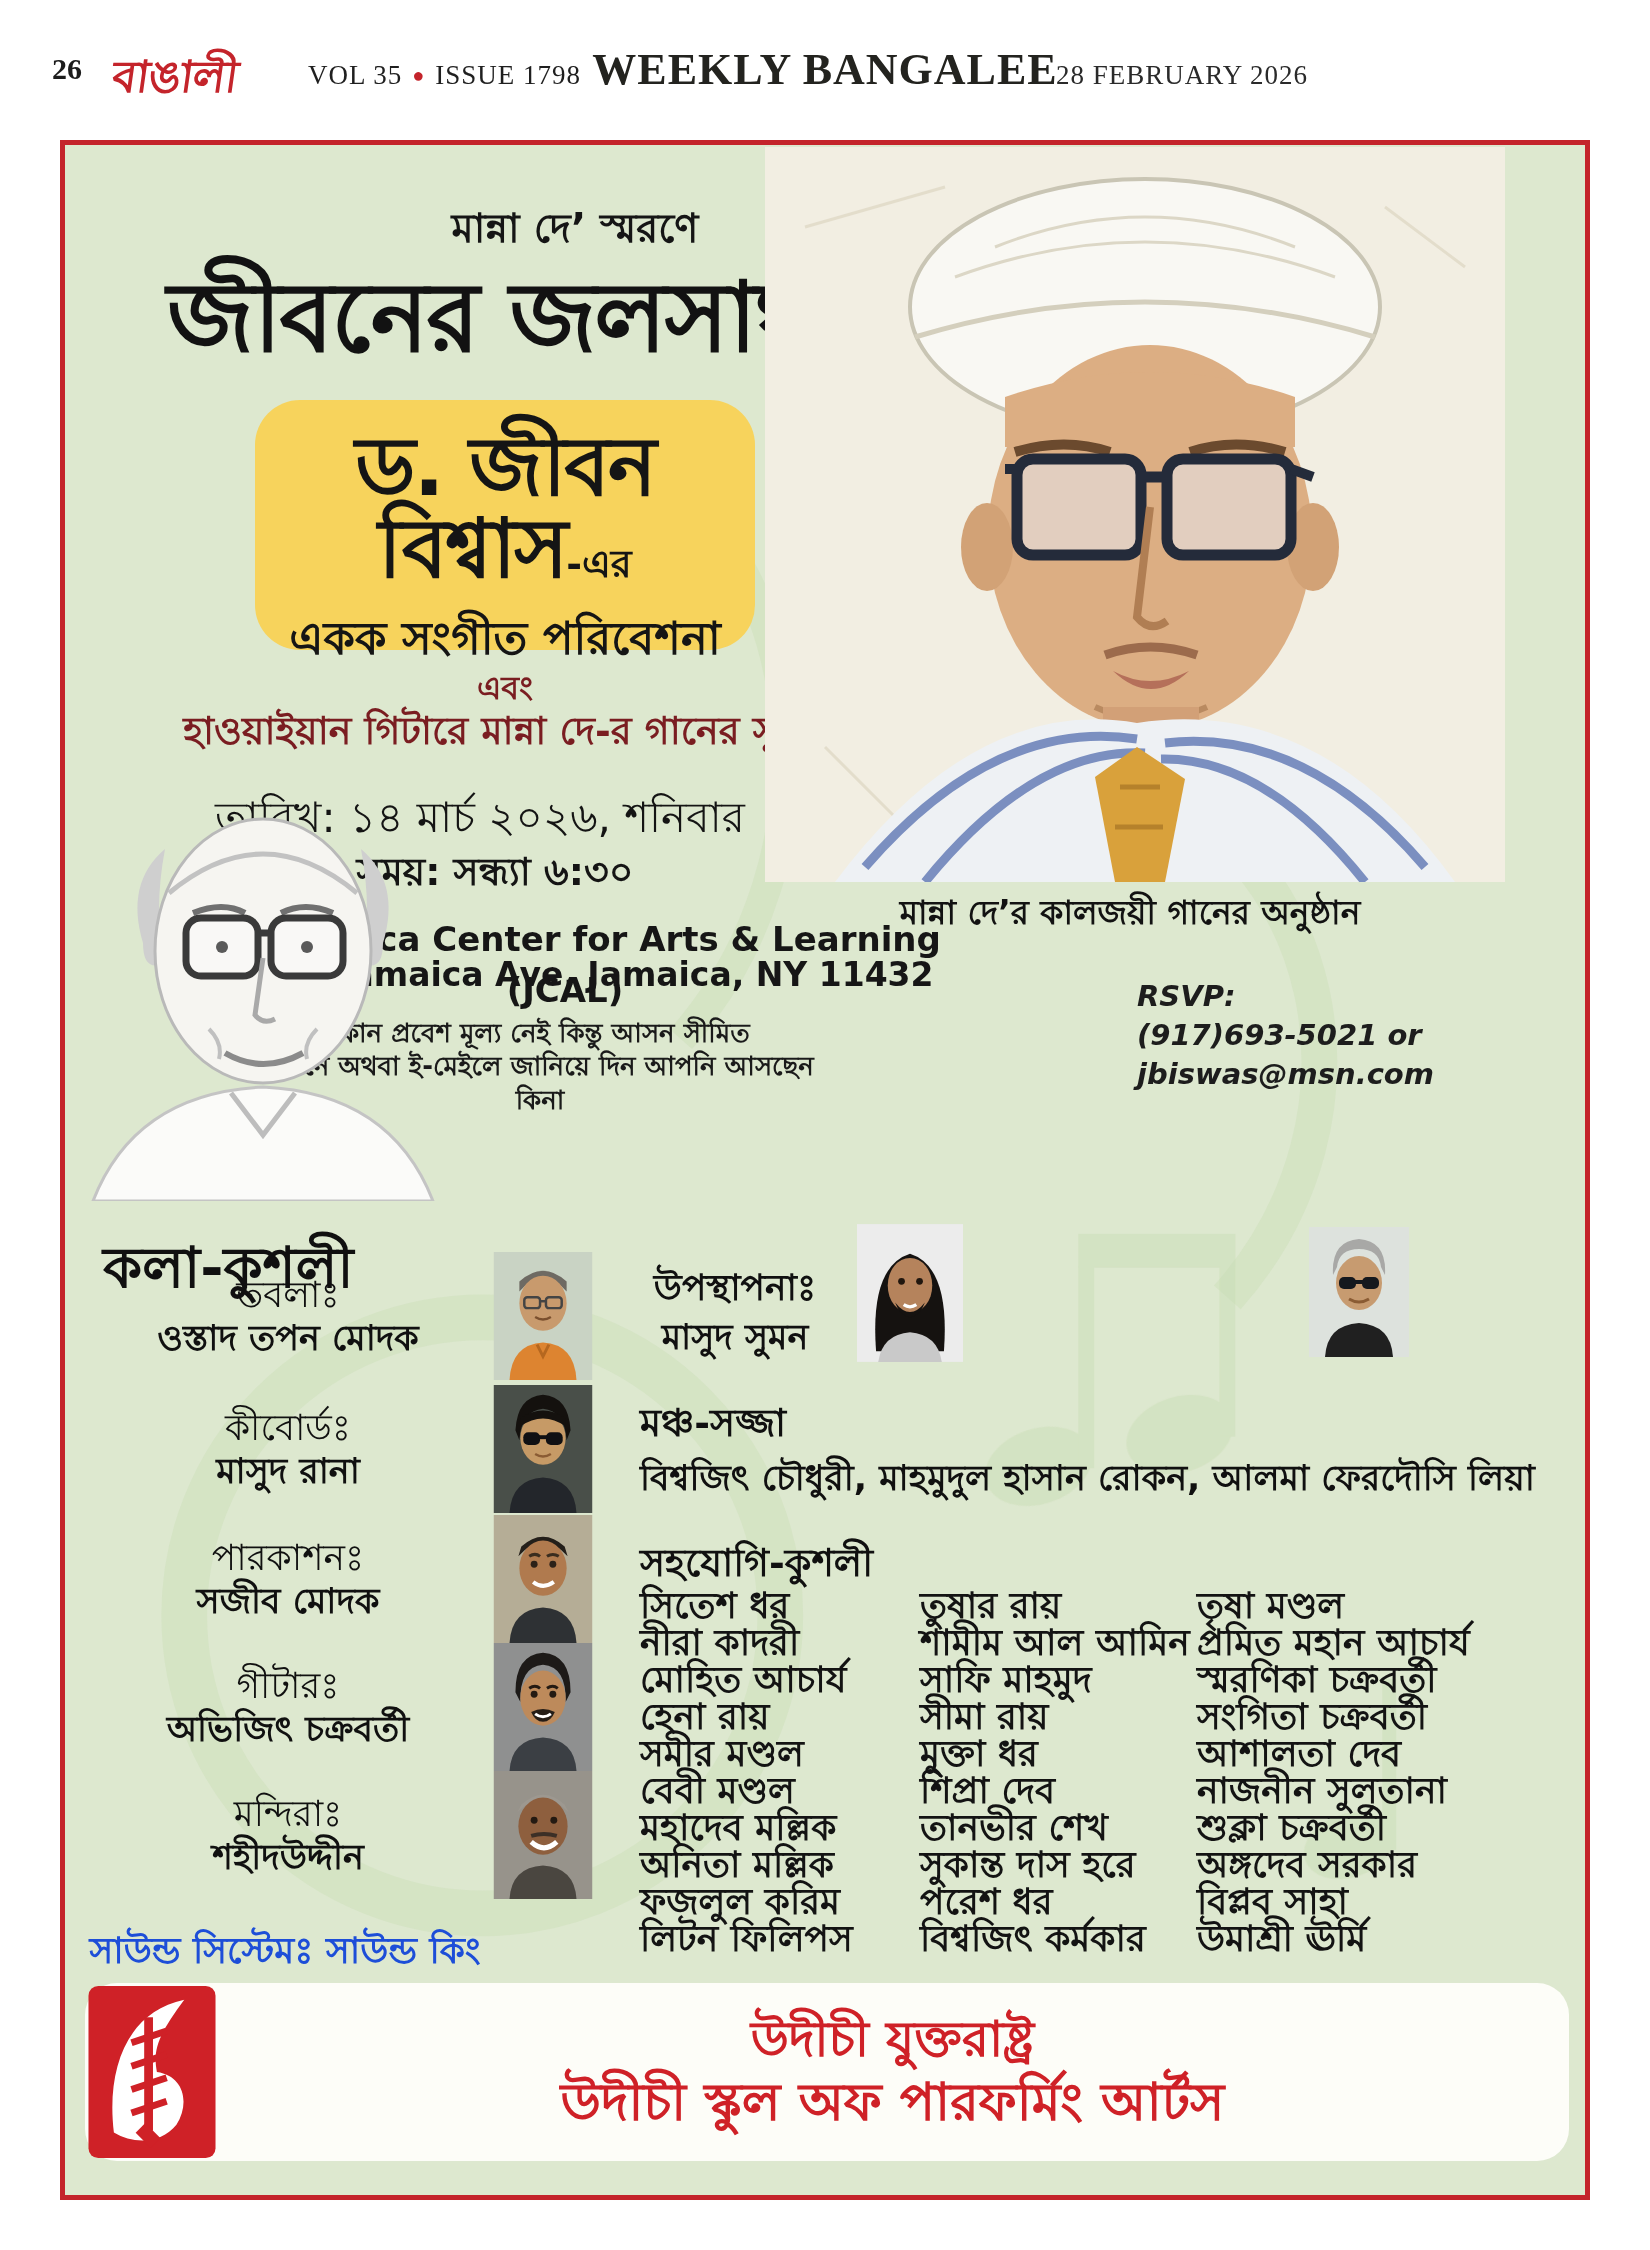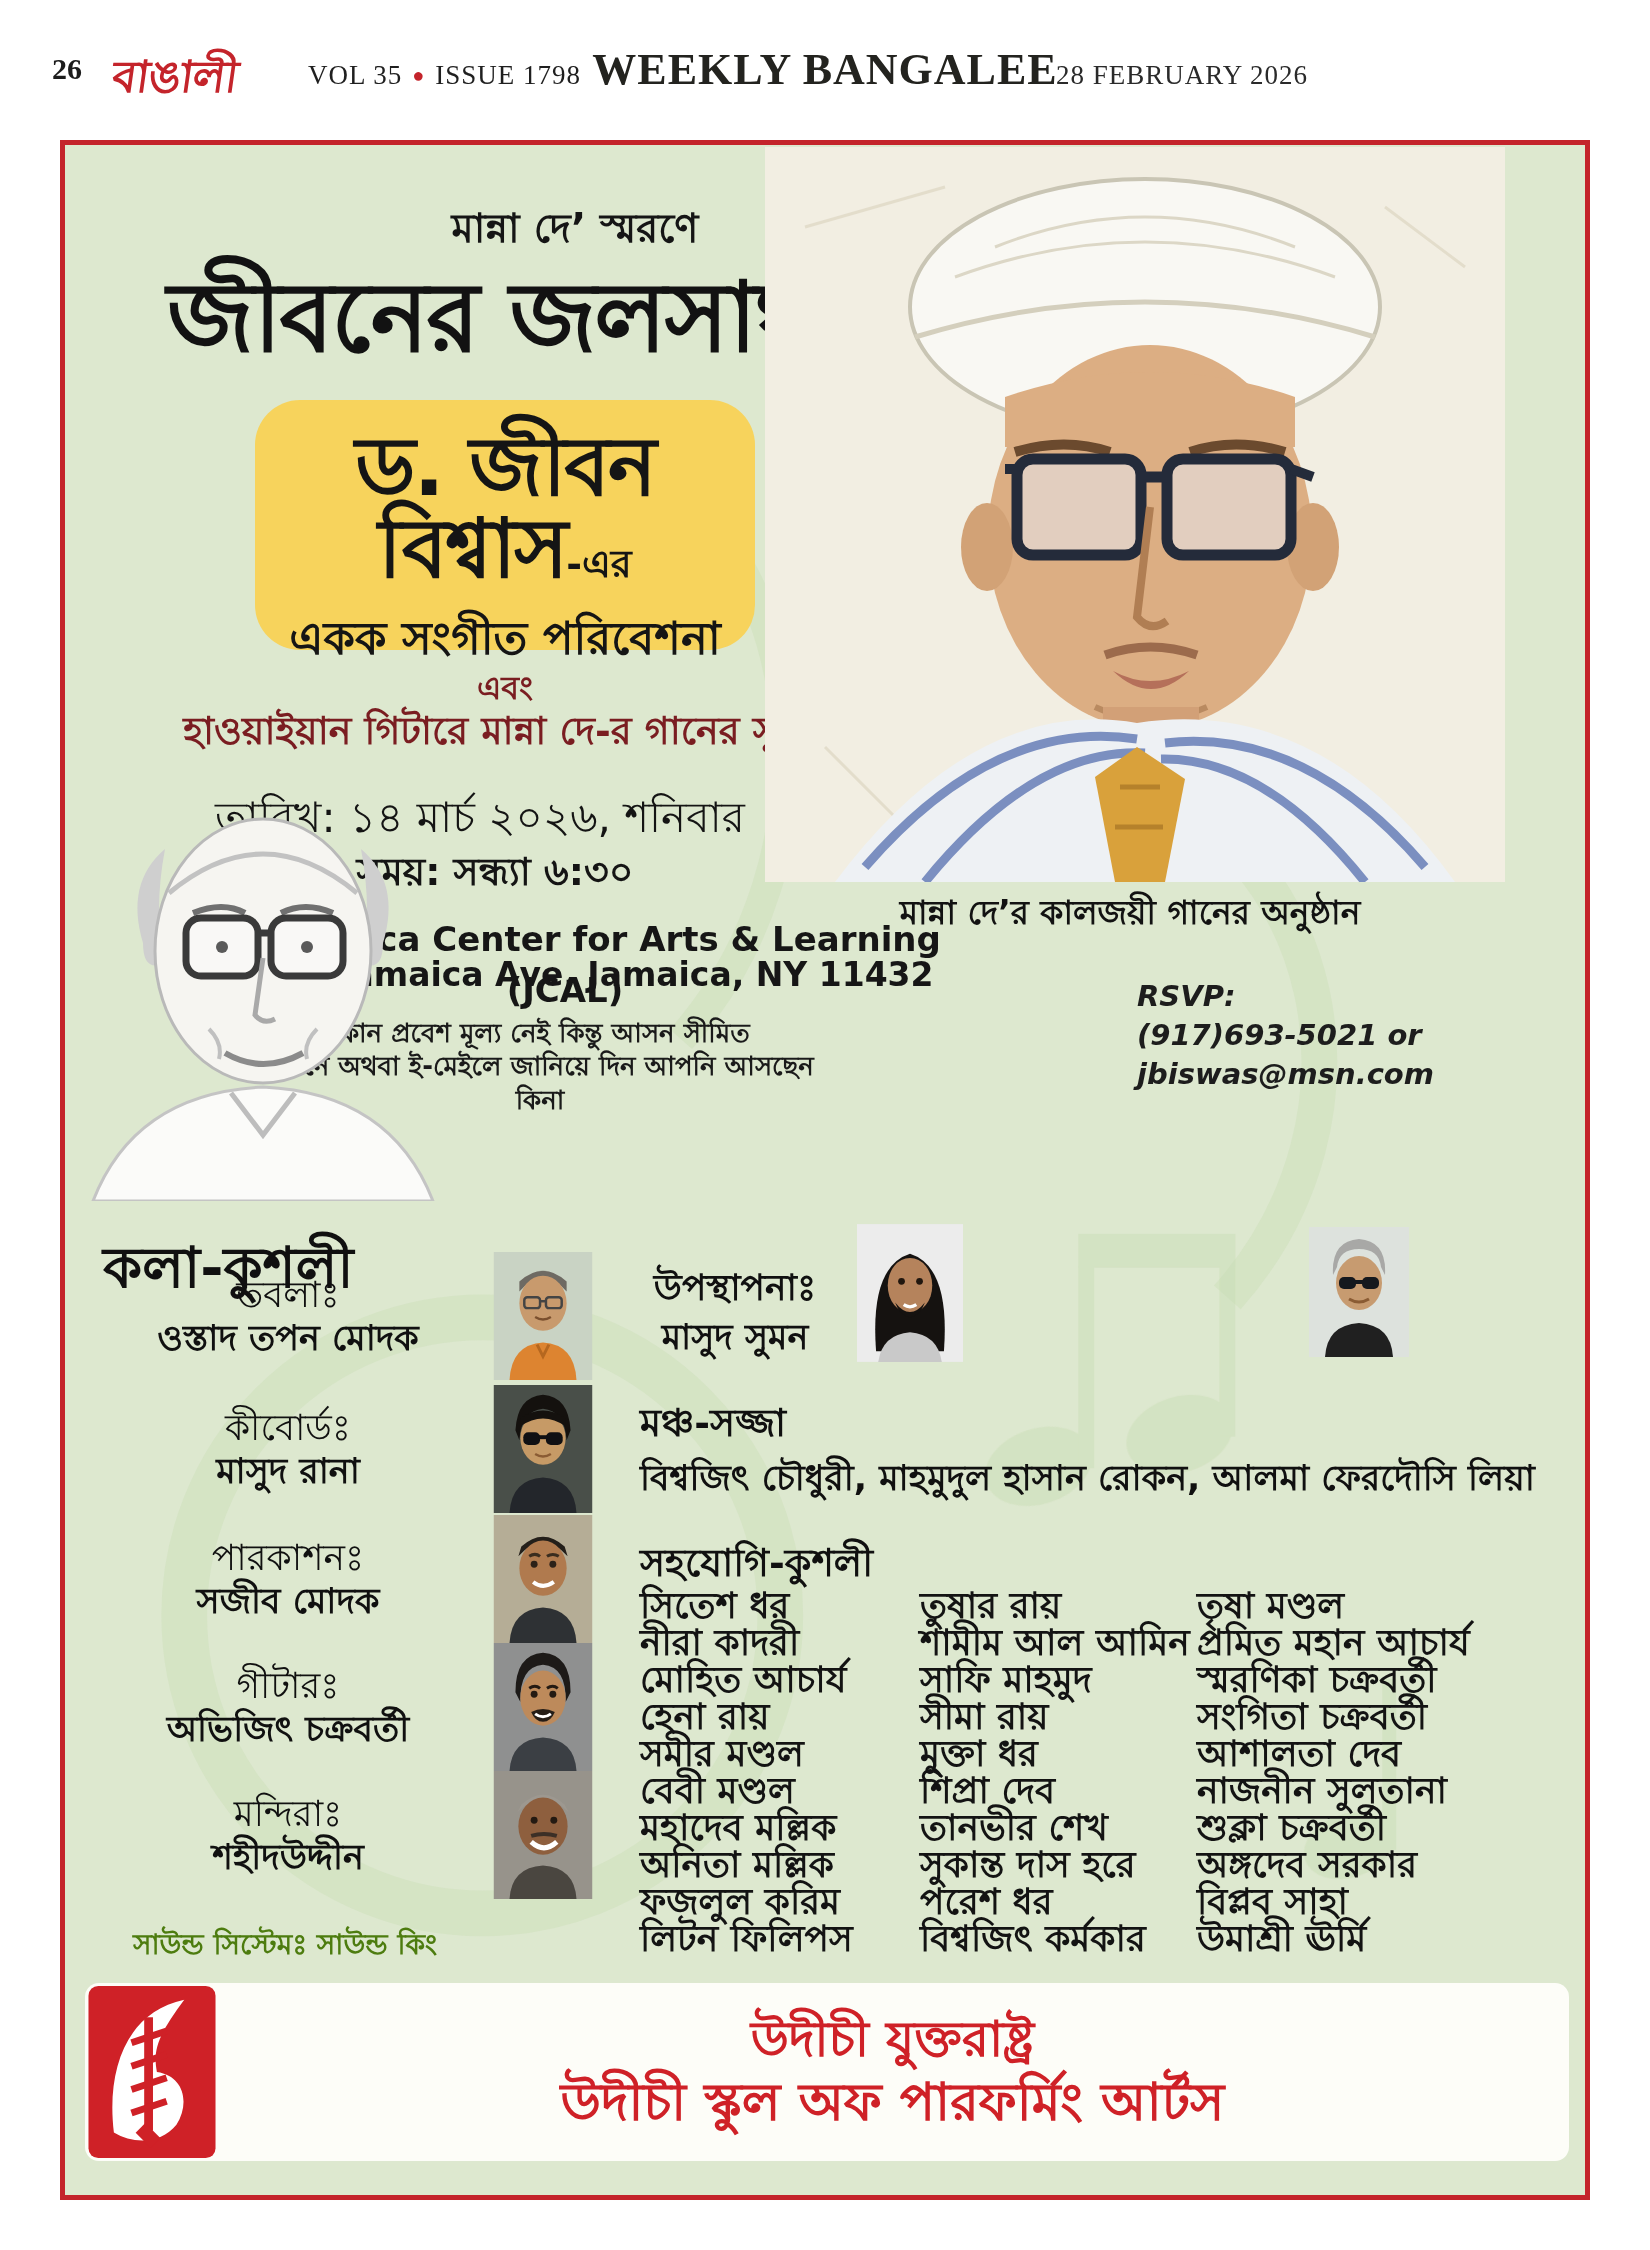--- a/index.html
+++ b/index.html
@@ -38,34 +38,34 @@
   
   .manna{left:700px;top:2px;width:740px;height:735px;}
   .jibon{left:8px;top:618px;width:380px;height:438px;}
   
   .kala{left:38px;top:1080px;font-weight:800;font-size:56px;color:#101010;}
   .role-row{position:absolute;left:18px;width:548px;height:132px;display:flex;align-items:center;z-index:1;}
   .role-text{width:410px;text-align:center;display:flex;flex-direction:column;justify-content:center;}
   .role-label{font-weight:400;font-size:36px;color:#101010;line-height:1.25;}
   .role-name{font-weight:800;font-size:35px;color:#101010;line-height:1.25;}
   .headshot{width:100px;height:128px;flex:0 0 auto;}
-  .soundline{left:20px;top:1778px;width:400px;text-align:center;font-weight:700;font-size:28px;color:#4d7c0f;}
+  .soundline{left:20px;top:1778px;width:400px;text-align:center;font-weight:700;font-size:36px;color:#1d4ed8;}
   .host-text{left:535px;top:1118px;width:270px;text-align:center;}
   .lights-text{left:880px;top:1118px;width:350px;text-align:center;}
   .duo-label{font-weight:800;font-size:36px;color:#101010;line-height:1.4;text-align:center;}
   .duo-name{font-weight:800;font-size:35px;color:#101010;line-height:1.4;}
   .photo-host{left:792px;top:1078px;width:106px;height:140px;}
   .photo-lights{left:1244px;top:1080px;width:100px;height:134px;}
   .stage-h{left:575px;top:1248px;font-weight:800;font-size:38px;color:#101010;}
   .stage-names{left:575px;top:1306px;width:930px;font-weight:700;font-size:35px;color:#101010;}
   .assoc-h{left:575px;top:1388px;font-weight:800;font-size:38px;color:#101010;}
   .assoc-col{position:absolute;top:1442px;z-index:1;}
   .assoc-name{font-weight:600;font-size:36px;color:#131313;line-height:37px;}
   
-  .fbar{left:20px;top:1838px;width:1484px;height:178px;background:#fdfdf8;border-radius:14px;
+  .fbar{left:20px;top:1838px;width:1484px;height:178px;background:#fdfdf8;border-radius:32px;
         display:flex;align-items:center;}
   .flogo{width:128px;height:172px;margin-left:3px;flex:0 0 auto;}
   .forg{flex:1;text-align:center;color:#cf2127;font-weight:800;line-height:1.25;}
   .forg .l1{font-size:49px;}
   .forg .l2{font-size:52px;}
 </style>
 </head>
 <body>
 
 <div class="page">

